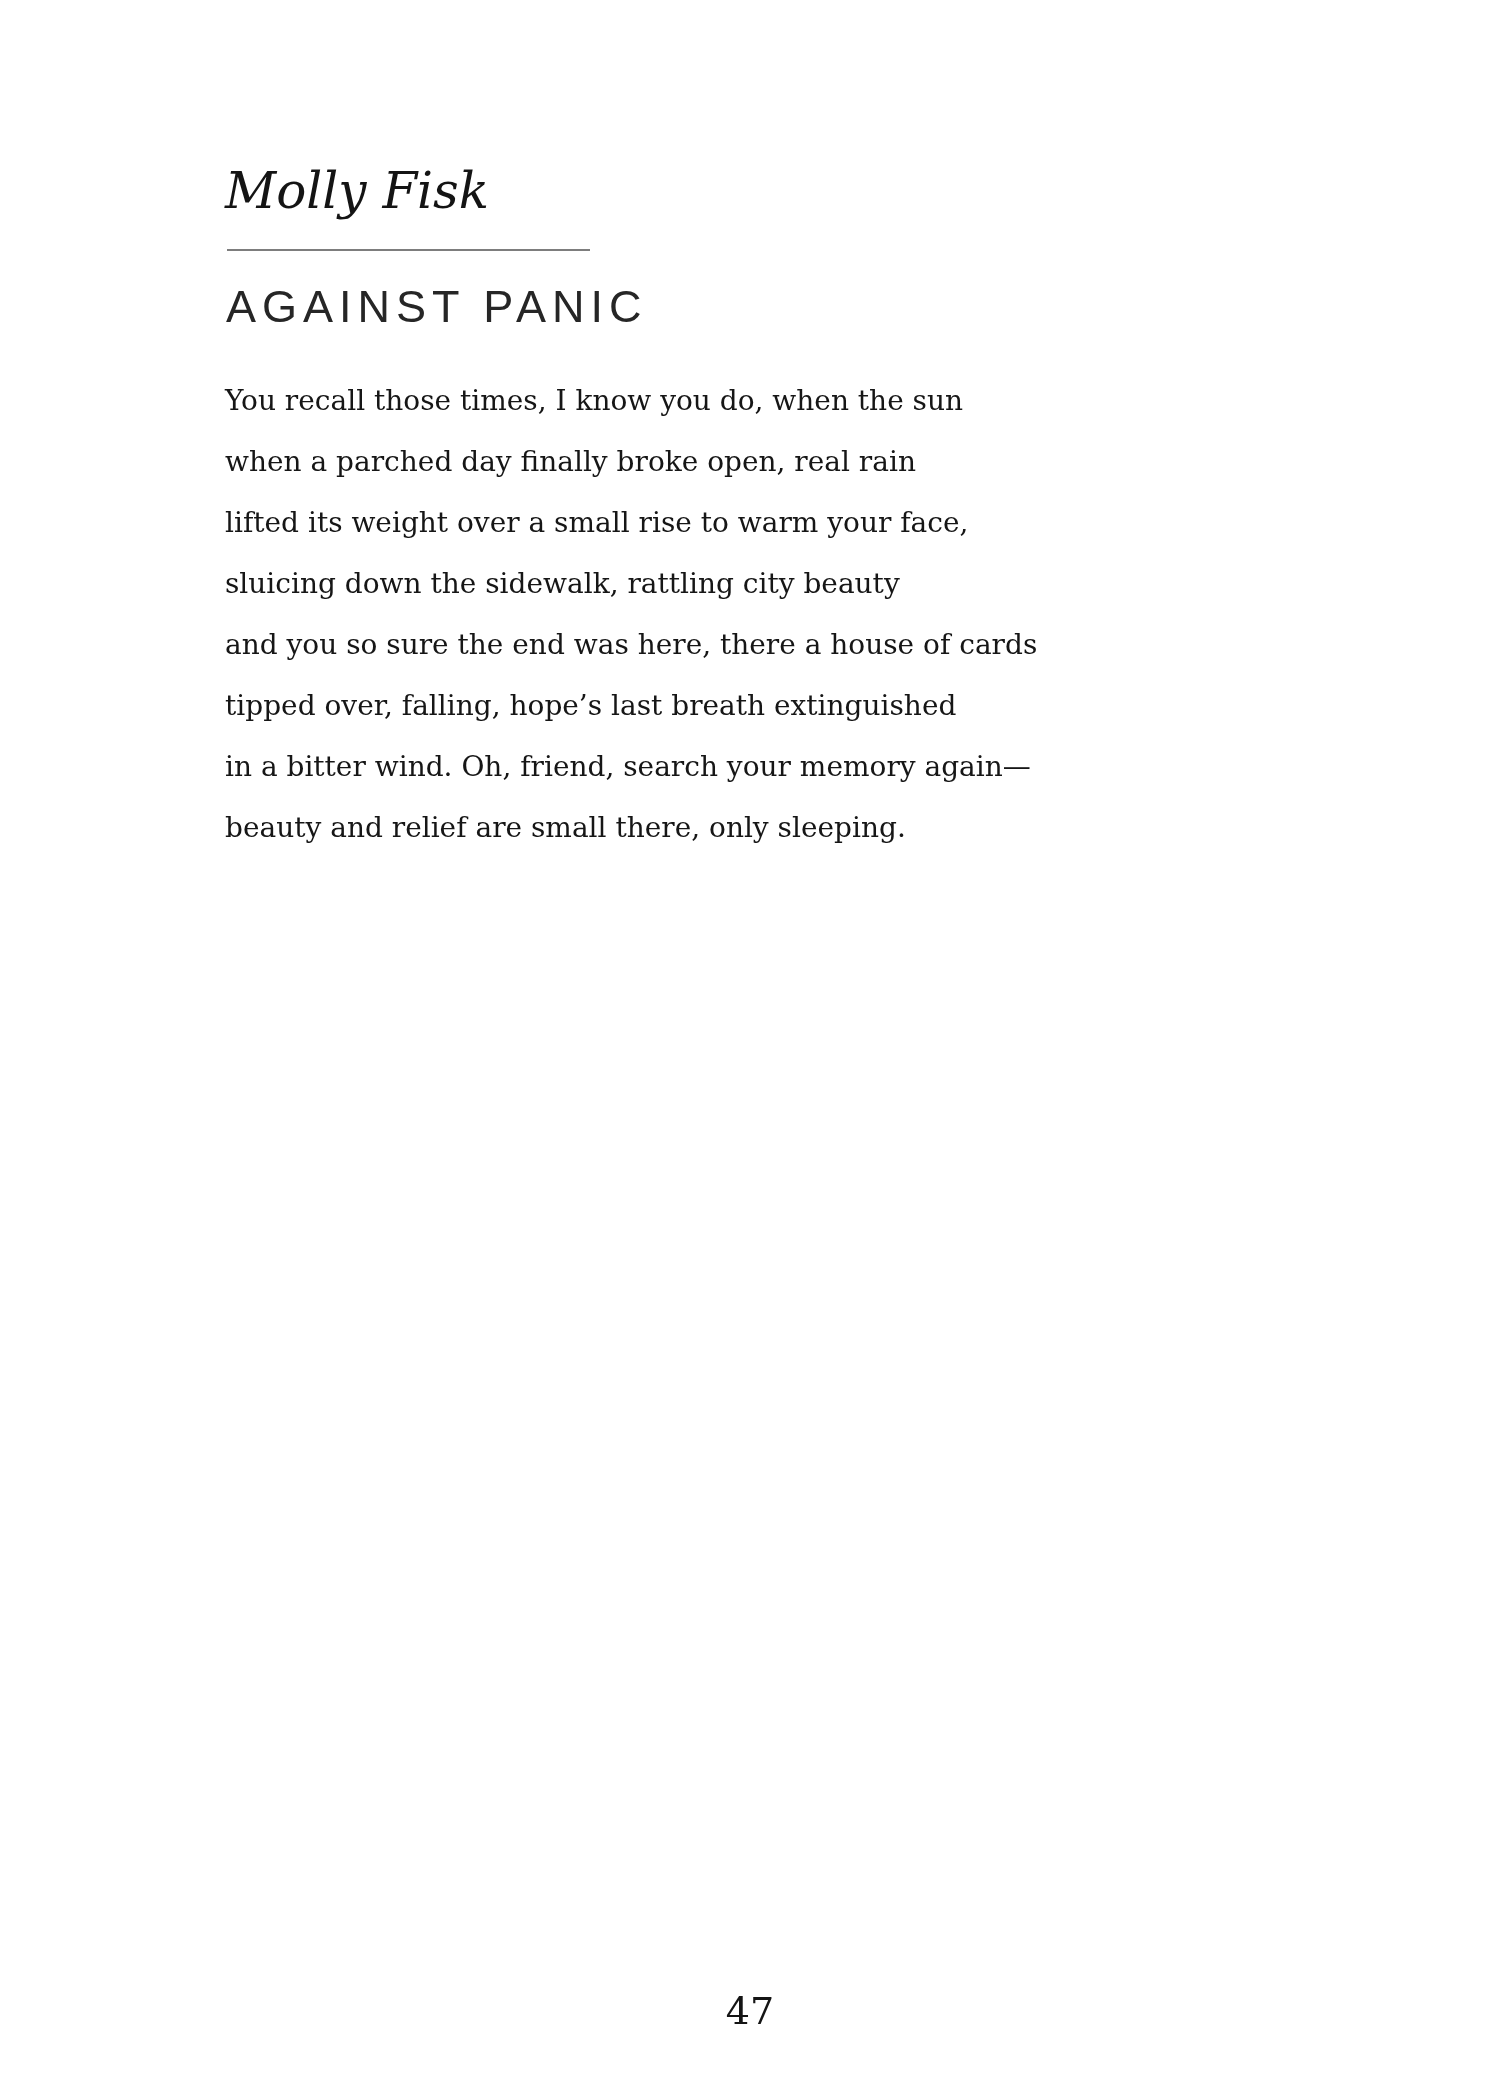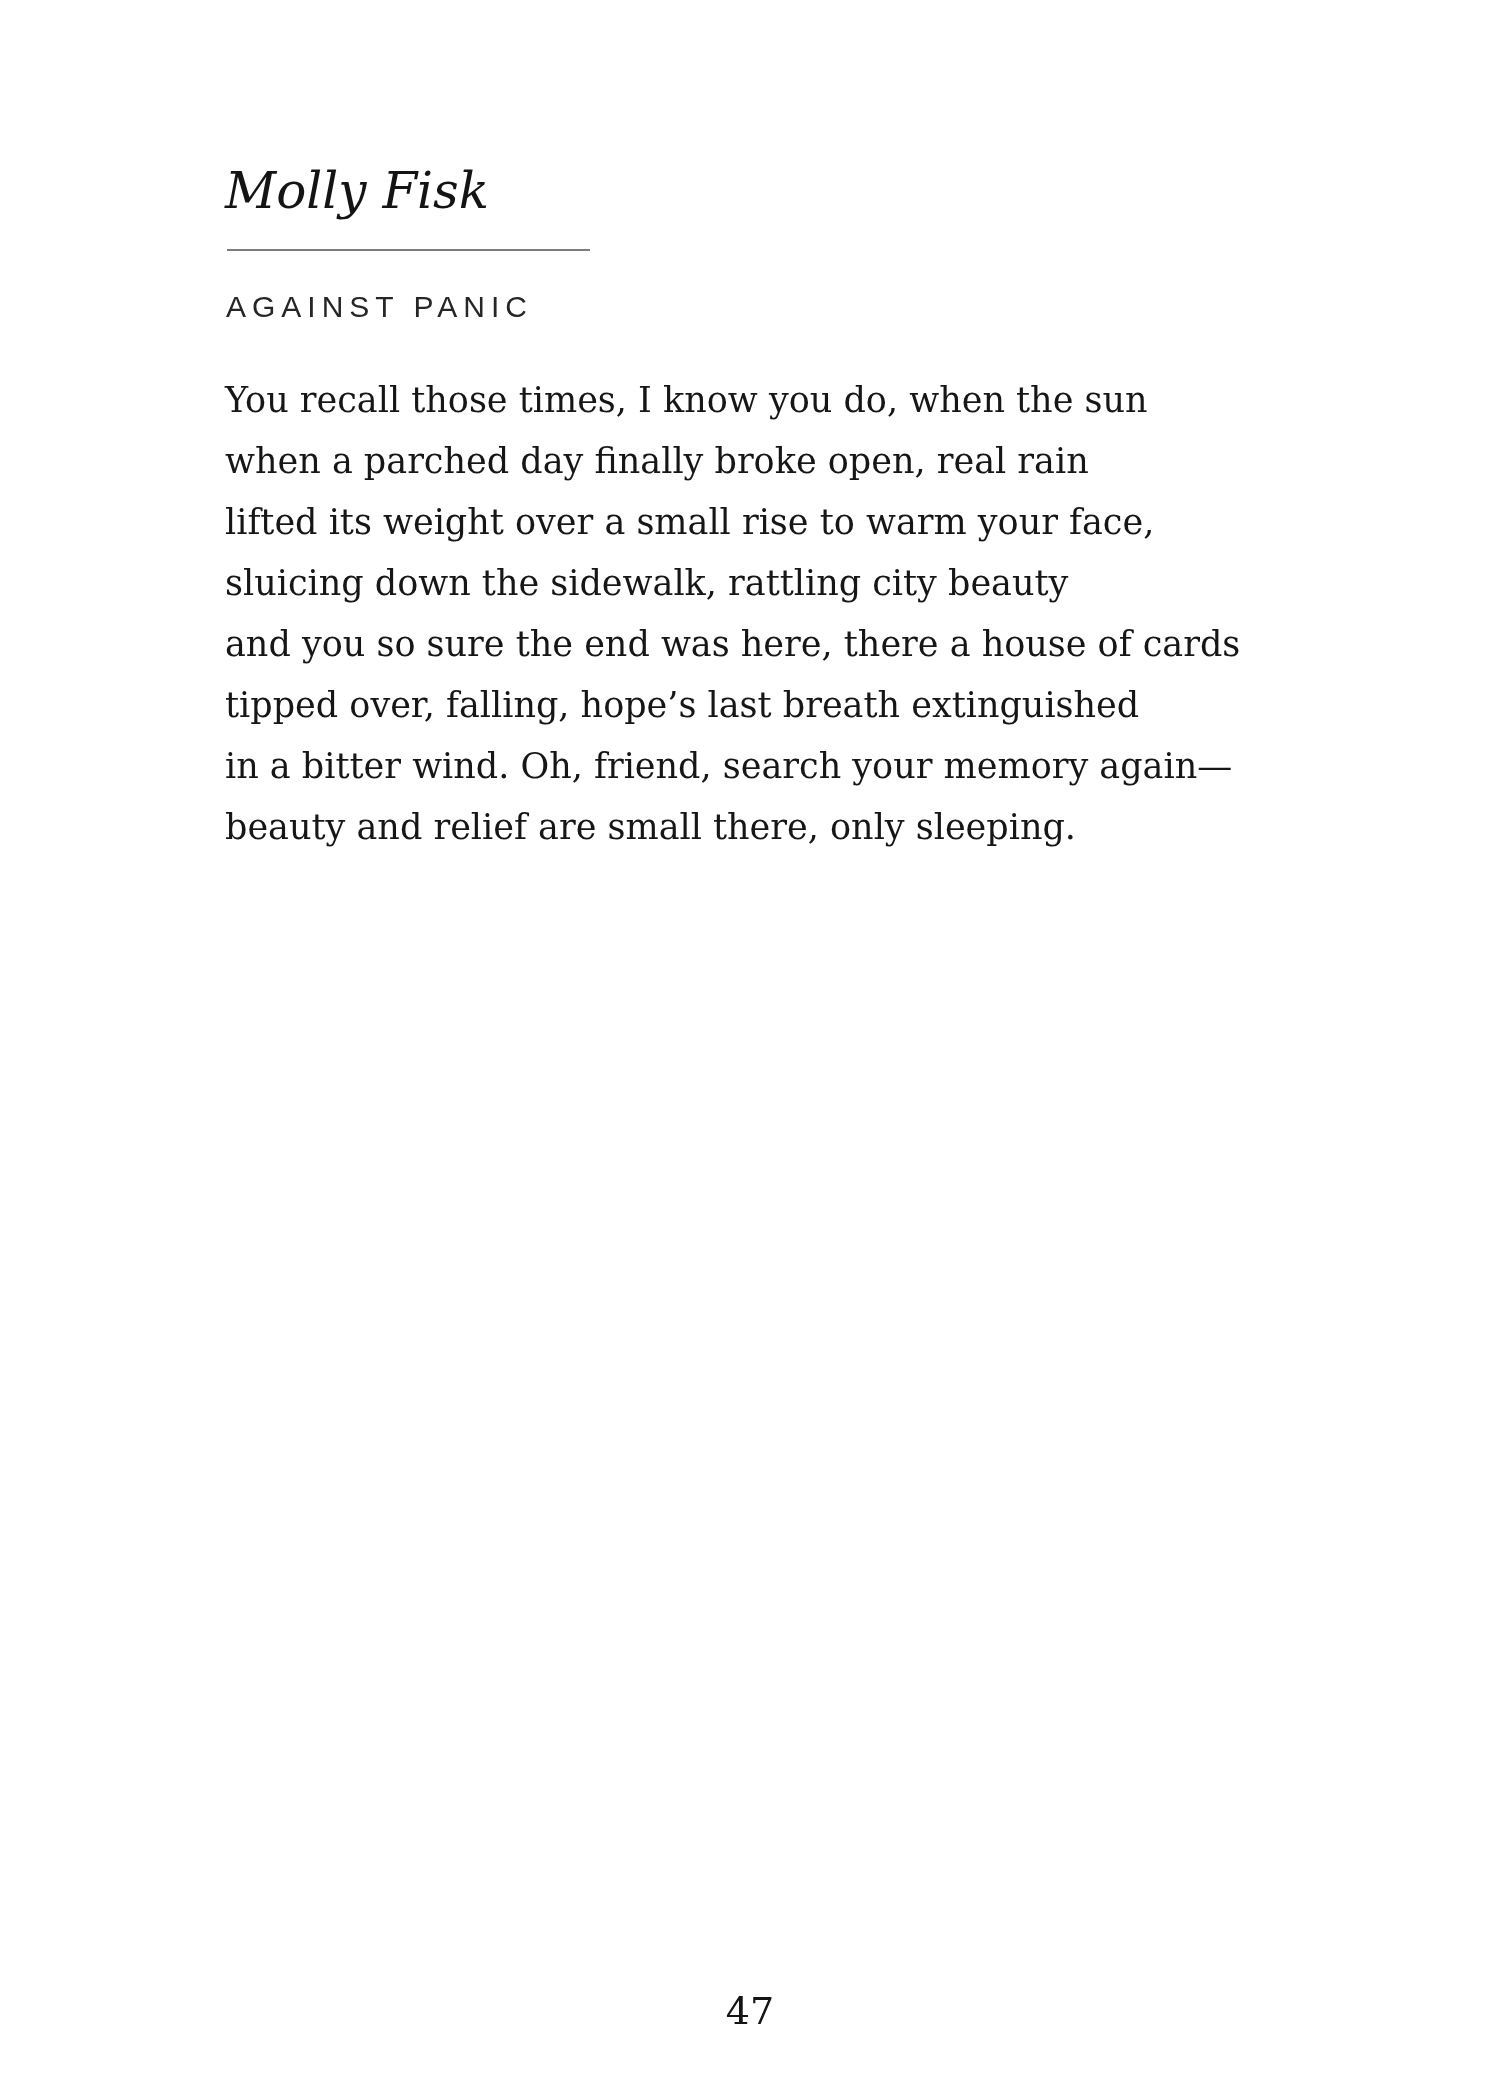--- a/index.html
+++ b/index.html
@@ -34,33 +34,33 @@
     width: 363px;
     height: 0;
     border-top: 2px solid #7d7d7d;
   }
   .poem-title {
     position: absolute;
     left: 226px;
     top: 283px;
     font-family: "Liberation Sans", "DejaVu Sans", sans-serif;
     font-weight: 400;
-    font-size: 30px;
+    font-size: 45px;
     line-height: 48px;
     letter-spacing: 6px;
     color: #262626;
     white-space: nowrap;
   }
   .poem {
     position: absolute;
     left: 225px;
     top: 370px;
     width: 1060px;
     font-family: "DejaVu Serif", serif;
-    font-size: 35px;
+    font-size: 28px;
     line-height: 61px;
     color: #161616;
   }
   .poem-line {
     white-space: nowrap;
   }
   .page-number {
     position: absolute;
     left: 0;
     top: 1988px;

